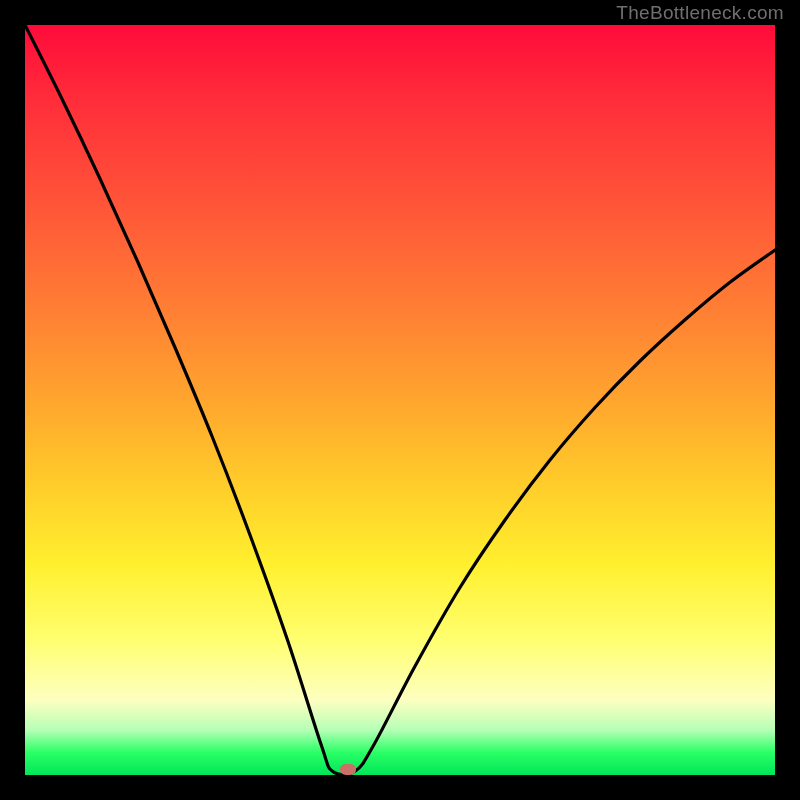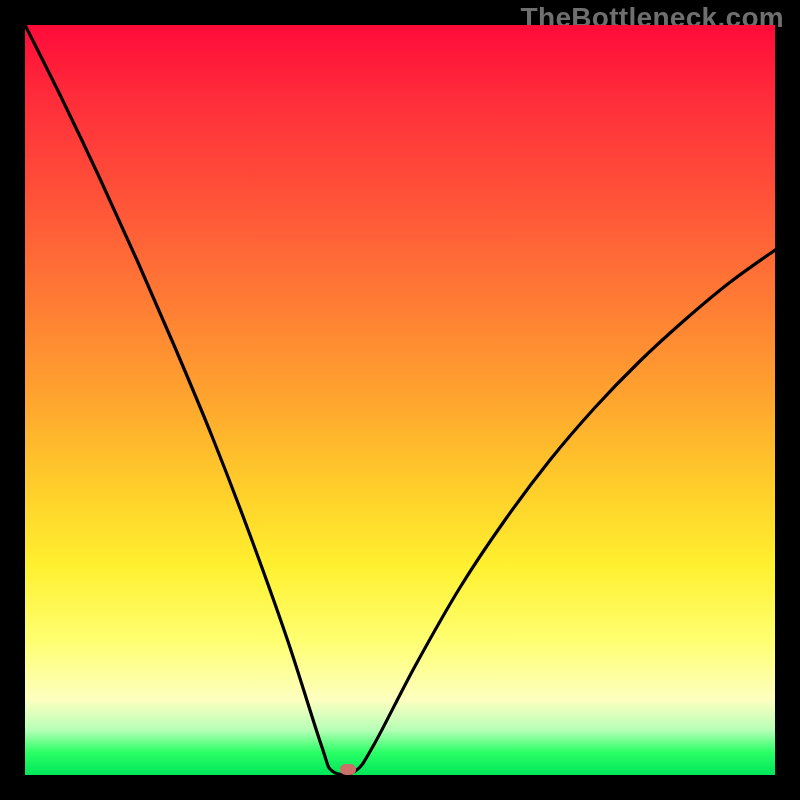--- a/index.html
+++ b/index.html
@@ -38,23 +38,23 @@
       #b6ffb6 94%,
       #2aff66 97%,
       #00e659 100%
     );
   }
   .watermark {
     position: absolute;
     top: 2px;
     right: 16px;
     color: #6f6f6f;
-    font-size: 28px;
+    font-size: 19px;
     letter-spacing: 0.3px;
-    font-weight: 700;
+    font-weight: 400;
     user-select: none;
   }
   svg.curve {
     position: absolute;
     left: 0;
     top: 0;
     width: 750px;
     height: 750px;
   }
   .marker {

